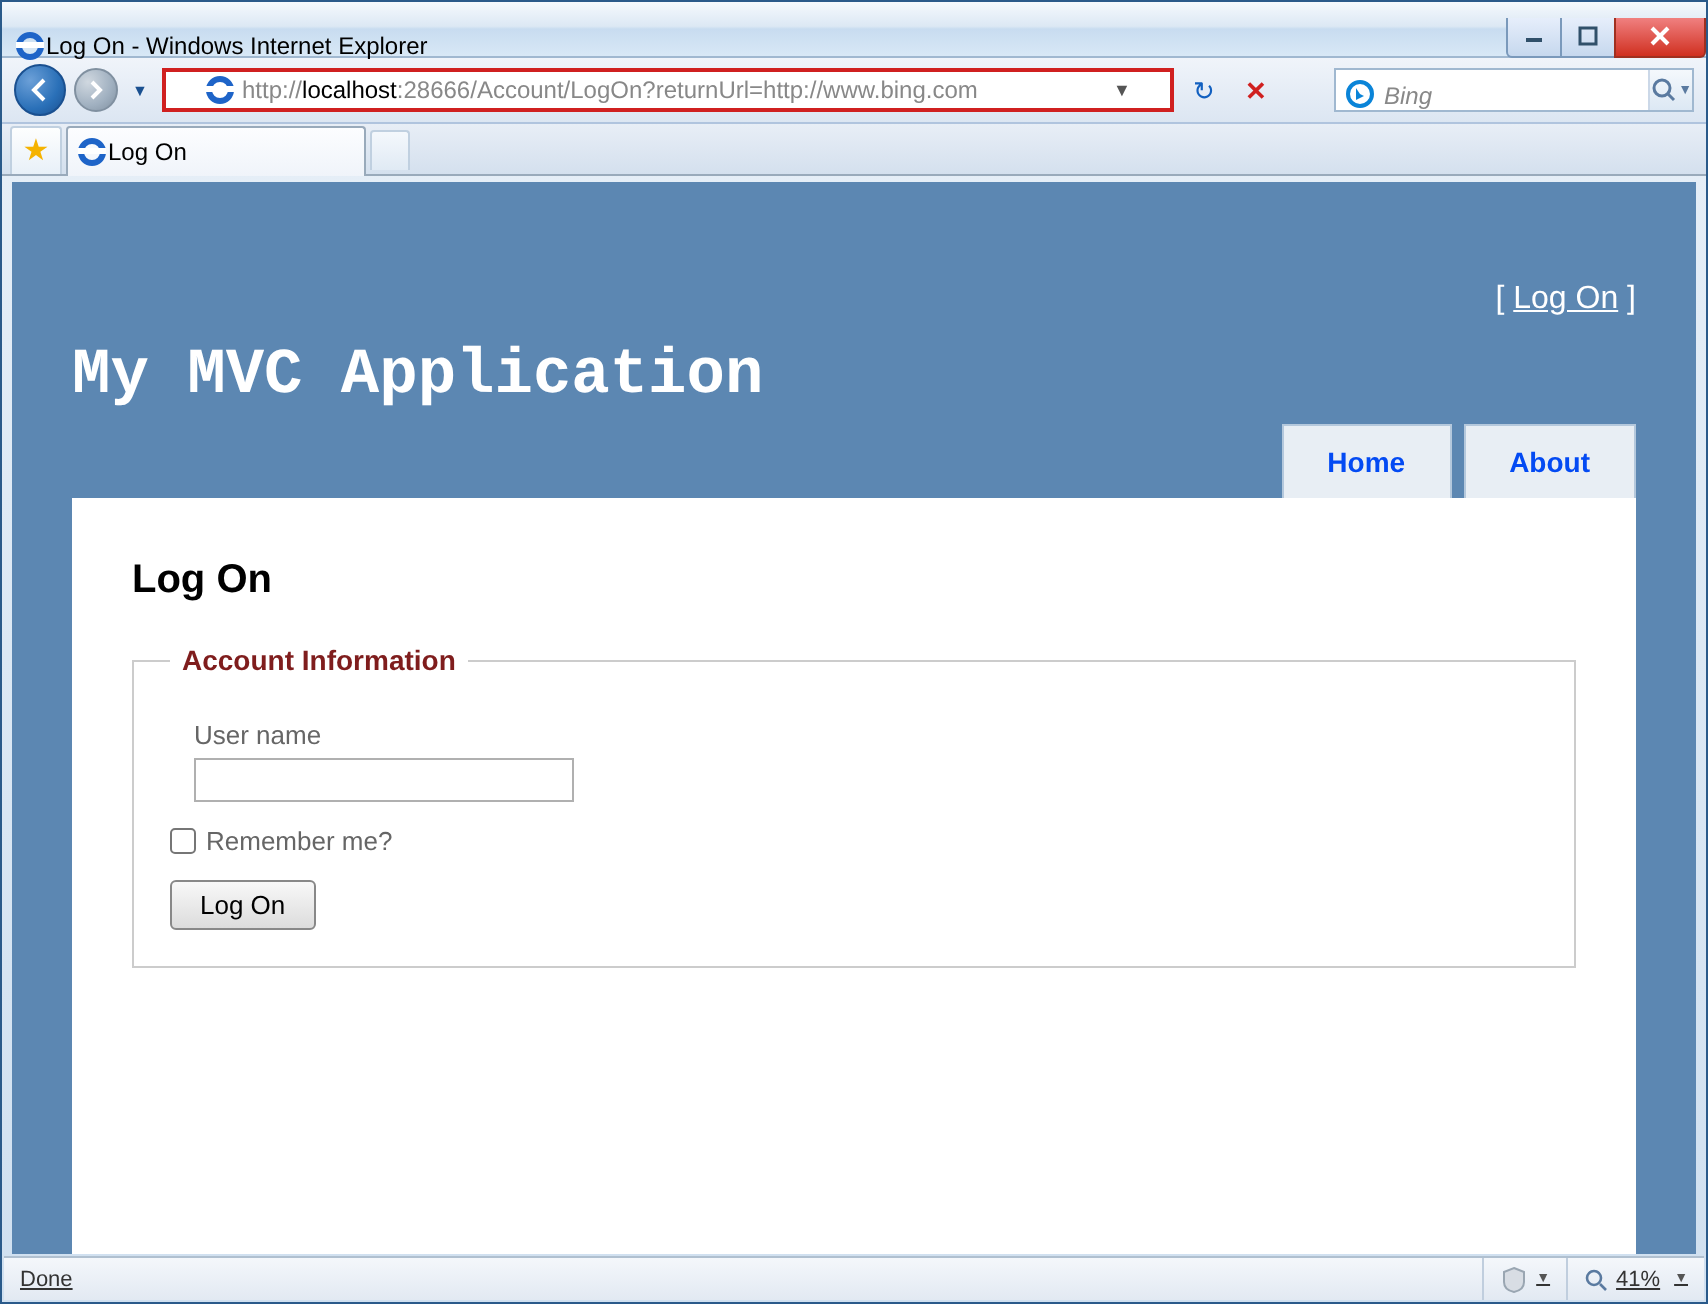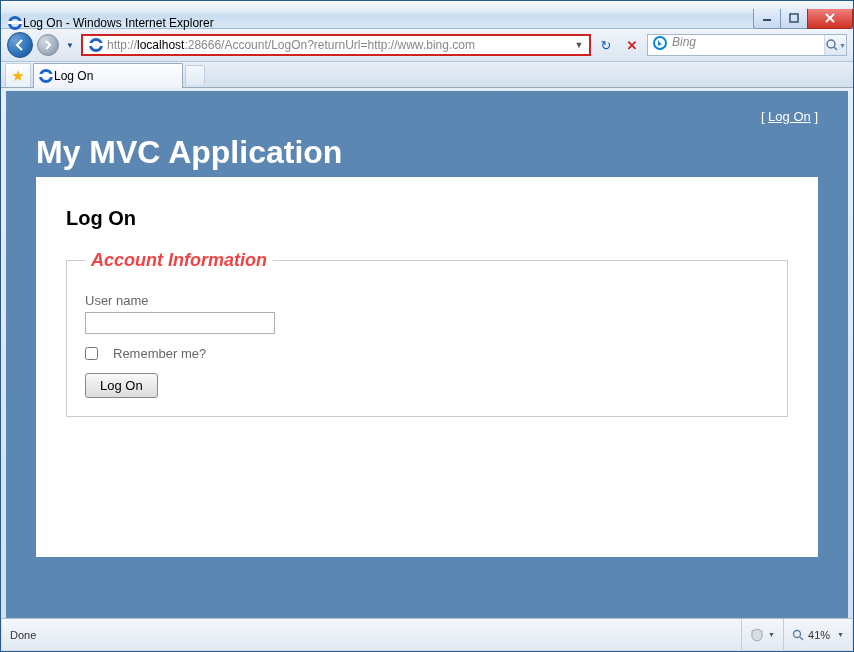--- a/index.html
+++ b/index.html
@@ -13,60 +13,60 @@
   .win-btn { width: 28px; height: 20px; border: 1px solid #7a99bb; border-top:none; background: linear-gradient(to bottom, #e6eefb, #c6d8ee); display:flex; align-items:center; justify-content:center; font-size:10px; color:#304860; margin-left:-1px;}
   .win-btn.min { border-bottom-left-radius:3px;}
   .win-btn.close { background: linear-gradient(to bottom, #f08080, #d03020); color:#fff; width:46px; border-color:#a03020; border-bottom-right-radius:3px;}
   .win-btn svg { display:block;}
 
   
   .nav-toolbar { height: 33px; background: linear-gradient(to bottom, #f0f4fa 0%, #dce6f2 100%); border-bottom:1px solid #b0c4de; display:flex; align-items:center; padding: 0 6px; gap:4px; }
   .nav-btn-round { width:26px; height:26px; border-radius:50%; background: radial-gradient(circle at 30% 30%, #6ca0d8, #2a70b8 60%, #1a5090); border:1px solid #1a5090; display:flex; align-items:center; justify-content:center; color:#fff; font-size:14px;}
   .nav-btn-round.fwd { background: radial-gradient(circle at 30% 30%, #d0d8e0, #a0b0c0 60%, #8090a0); border-color:#8090a0; width:22px; height:22px; font-size:11px;}
   .nav-drop { width:14px; height:22px; display:flex;align-items:center;justify-content:center; color:#1a5090; font-size:8px;}
-  .addr-wrap { flex:1; height:22px; border:2px solid #d02020; background:#fff; display:flex; align-items:center; padding:0 2px;}
+  .addr-wrap { flex:1; height:22px; border:2px solid #d02020; background:#fff; display:flex; align-items:center; padding:0 16px;}
   .addr-icon { width:16px; height:16px; margin:0 3px; }
   .addr-text { flex:1; font-size:12px; color:#888; white-space:nowrap; overflow:hidden;}
   .addr-text .host { color:#000; }
   .addr-drop { width:16px; text-align:center; color:#555; font-size:9px;}
   .toolbar-btn { width:22px; height:22px; border:1px solid transparent; display:flex;align-items:center;justify-content:center; border-radius:2px;}
-  .search-wrap { width:200px; height:22px; border:1px solid #a0b8d0; background:#fff; display:flex; align-items:flex-start;}
+  .search-wrap { width:180px; height:22px; border:1px solid #a0b8d0; background:#fff; display:flex; align-items:flex-end;margin-left:24px;}
   .search-icon { width:16px; height:16px; margin:0 4px;}
   .search-text { flex:1; font-style:italic; color:#888; font-size:12px;}
   .search-mag { width:22px; height:20px; border-left:1px solid #cbd8e8; display:flex; align-items:center; justify-content:center; background:linear-gradient(to bottom,#f4f8fc,#dce8f4);}
 
   
   .tab-bar { height:26px; background:linear-gradient(to bottom,#e8eef6,#d4e0ee); border-bottom:1px solid #99aabb; display:flex; align-items:flex-end; padding-left:4px;}
   .fav-btn { width:26px; height:24px; border:1px solid #c0d0e0; border-bottom:none; background:linear-gradient(to bottom,#fdfefe,#e8f0f8); border-radius:2px 2px 0 0; display:flex; align-items:center; justify-content:center; margin-right:2px;}
   .tab { height:25px; min-width:150px; border:1px solid #99aabb; border-bottom:none; background:linear-gradient(to bottom,#fcfdff,#f0f4fa); border-radius:2px 2px 0 0; display:flex; align-items:center; padding:0 8px 0 4px; margin-bottom:-1px; position:relative; z-index:2;}
   .newtab { width:20px; height:20px; border:1px solid #c0d0e0; border-bottom:none; margin-left:2px; margin-bottom:2px; background:linear-gradient(to bottom,#f4f8fc,#e0eaf4); border-radius:2px 2px 0 0;}
 
   
   .viewport { position:absolute; left:5px; right:5px; top:90px; bottom:24px; background:#5c87b2; overflow:hidden;}
   .page { padding:14px 30px 30px 30px; }
   .header-row { display:flex; justify-content:flex-end; padding:4px 0 10px; }
-  .logon-link-wrap { color:#fff; font-size:13px; }
+  .logon-link-wrap { color:#fff; font-size:16px;margin-top:32px; }
   .logon-link-wrap a { color:#fff; text-decoration:underline; }
-  .site-title { color:#fff; font-size:32px; font-weight:bold; font-family:Liberation Sans, sans-serif; margin-bottom:6px;}
+  .site-title { color:#fff; font-size:32px; font-weight:bold; font-family:Liberation Mono, monospace; margin-bottom:6px;}
   .nav-menu { display:flex; justify-content:flex-end; gap:6px; margin-bottom:0;}
   .nav-menu a { display:inline-block; padding:10px 22px; background:#e8eef4; color:#034af3; font-weight:bold; text-decoration:none; font-size:14px; border:1px solid #b4c8dc; border-bottom:none;}
   .main { background:#fff; padding:30px 30px 40px 30px; min-height:380px;}
   .main h2 { font-size:20px; font-weight:bold; color:#000; margin-bottom:20px; font-family:Arial,sans-serif;}
   .instruct { color:#666; font-size:14px; margin-bottom:26px; }
   .instruct a { color:#034af3; text-decoration:underline;}
   fieldset { border:1px solid #ccc; padding:12px 18px 18px; }
-  legend { font-weight:bold; font-size:18px; padding:0 6px; color:#ef4444;font-style:italic;}
-  .form-row { margin:10px 0 6px;}
+  legend { font-weight:bold; font-size:14px; padding:0 6px; color:#7f1d1d;}
+  .form-row { margin:10px 12px 6px;}
   .form-row label { display:block; color:#666; font-size:13px; margin-bottom:4px;}
   .form-row input[type=text], .form-row input[type=password] { width:190px; height:22px; border:1px solid #b0b0b0; background:#fff; padding:0 4px;}
-  .chk-row { margin:12px 0; color:#666; font-size:13px; display:flex; align-items:center; gap:15px;}
+  .chk-row { margin:12px 0; color:#666; font-size:13px; display:flex; align-items:center; gap:5px;}
   .submit-btn { padding:4px 14px; border:1px solid #888; border-radius:3px; background:linear-gradient(to bottom,#f8f8f8,#dcdcdc); font-size:13px;}
 
   
-  .statusbar { position:absolute; left:1px; right:1px; bottom:1px; height:32px; background:linear-gradient(to bottom,#f4f7fb,#e2e9f2); border-top:1px solid #b0c0d0; display:flex; font-size:11px; color:#333;}
+  .statusbar { position:absolute; left:1px; right:1px; bottom:1px; height:22px; background:linear-gradient(to bottom,#f4f7fb,#e2e9f2); border-top:1px solid #b0c0d0; display:flex; font-size:11px; color:#333;text-decoration:underline;}
   .statusbar .cell { padding:0 8px; border-left:1px solid #c0cede; height:100%; display:flex; align-items:center; gap:4px;}
   .statusbar .cell:first-child { border-left:none; flex:1;}
 
   
   .ie-e { width:16px; height:16px; position:relative;}
   .ie-e::before { content:""; position:absolute; inset:1px; border:3px solid #1e64c8; border-radius:50%;}
   .ie-e::after { content:""; position:absolute; left:1px; right:1px; top:6px; height:3px; background:#fff;}
 
   
   .star { color:#f5b301; font-size:15px; line-height:1;}
@@ -159,20 +159,24 @@
   </div>
 
   <div class="viewport">
     <div class="page">
       <div class="header-row">
         <span class="logon-link-wrap">
           <span>[ </span><a href="#">Log On</a><span> ]</span>
         </span>
       </div>
       <h1 class="site-title">My MVC Application</h1>
+      <div class="nav-menu">
+        <a href="#">Home</a>
+        <a href="#">About</a>
+      </div>
       <div class="main">
         <h2>Log On</h2>
         <fieldset>
           <legend>Account Information</legend>
           <div class="form-row">
             <label>User name</label>
             <input type="text" style="">
           </div>
           <div class="chk-row">
             <input type="checkbox" style="">

